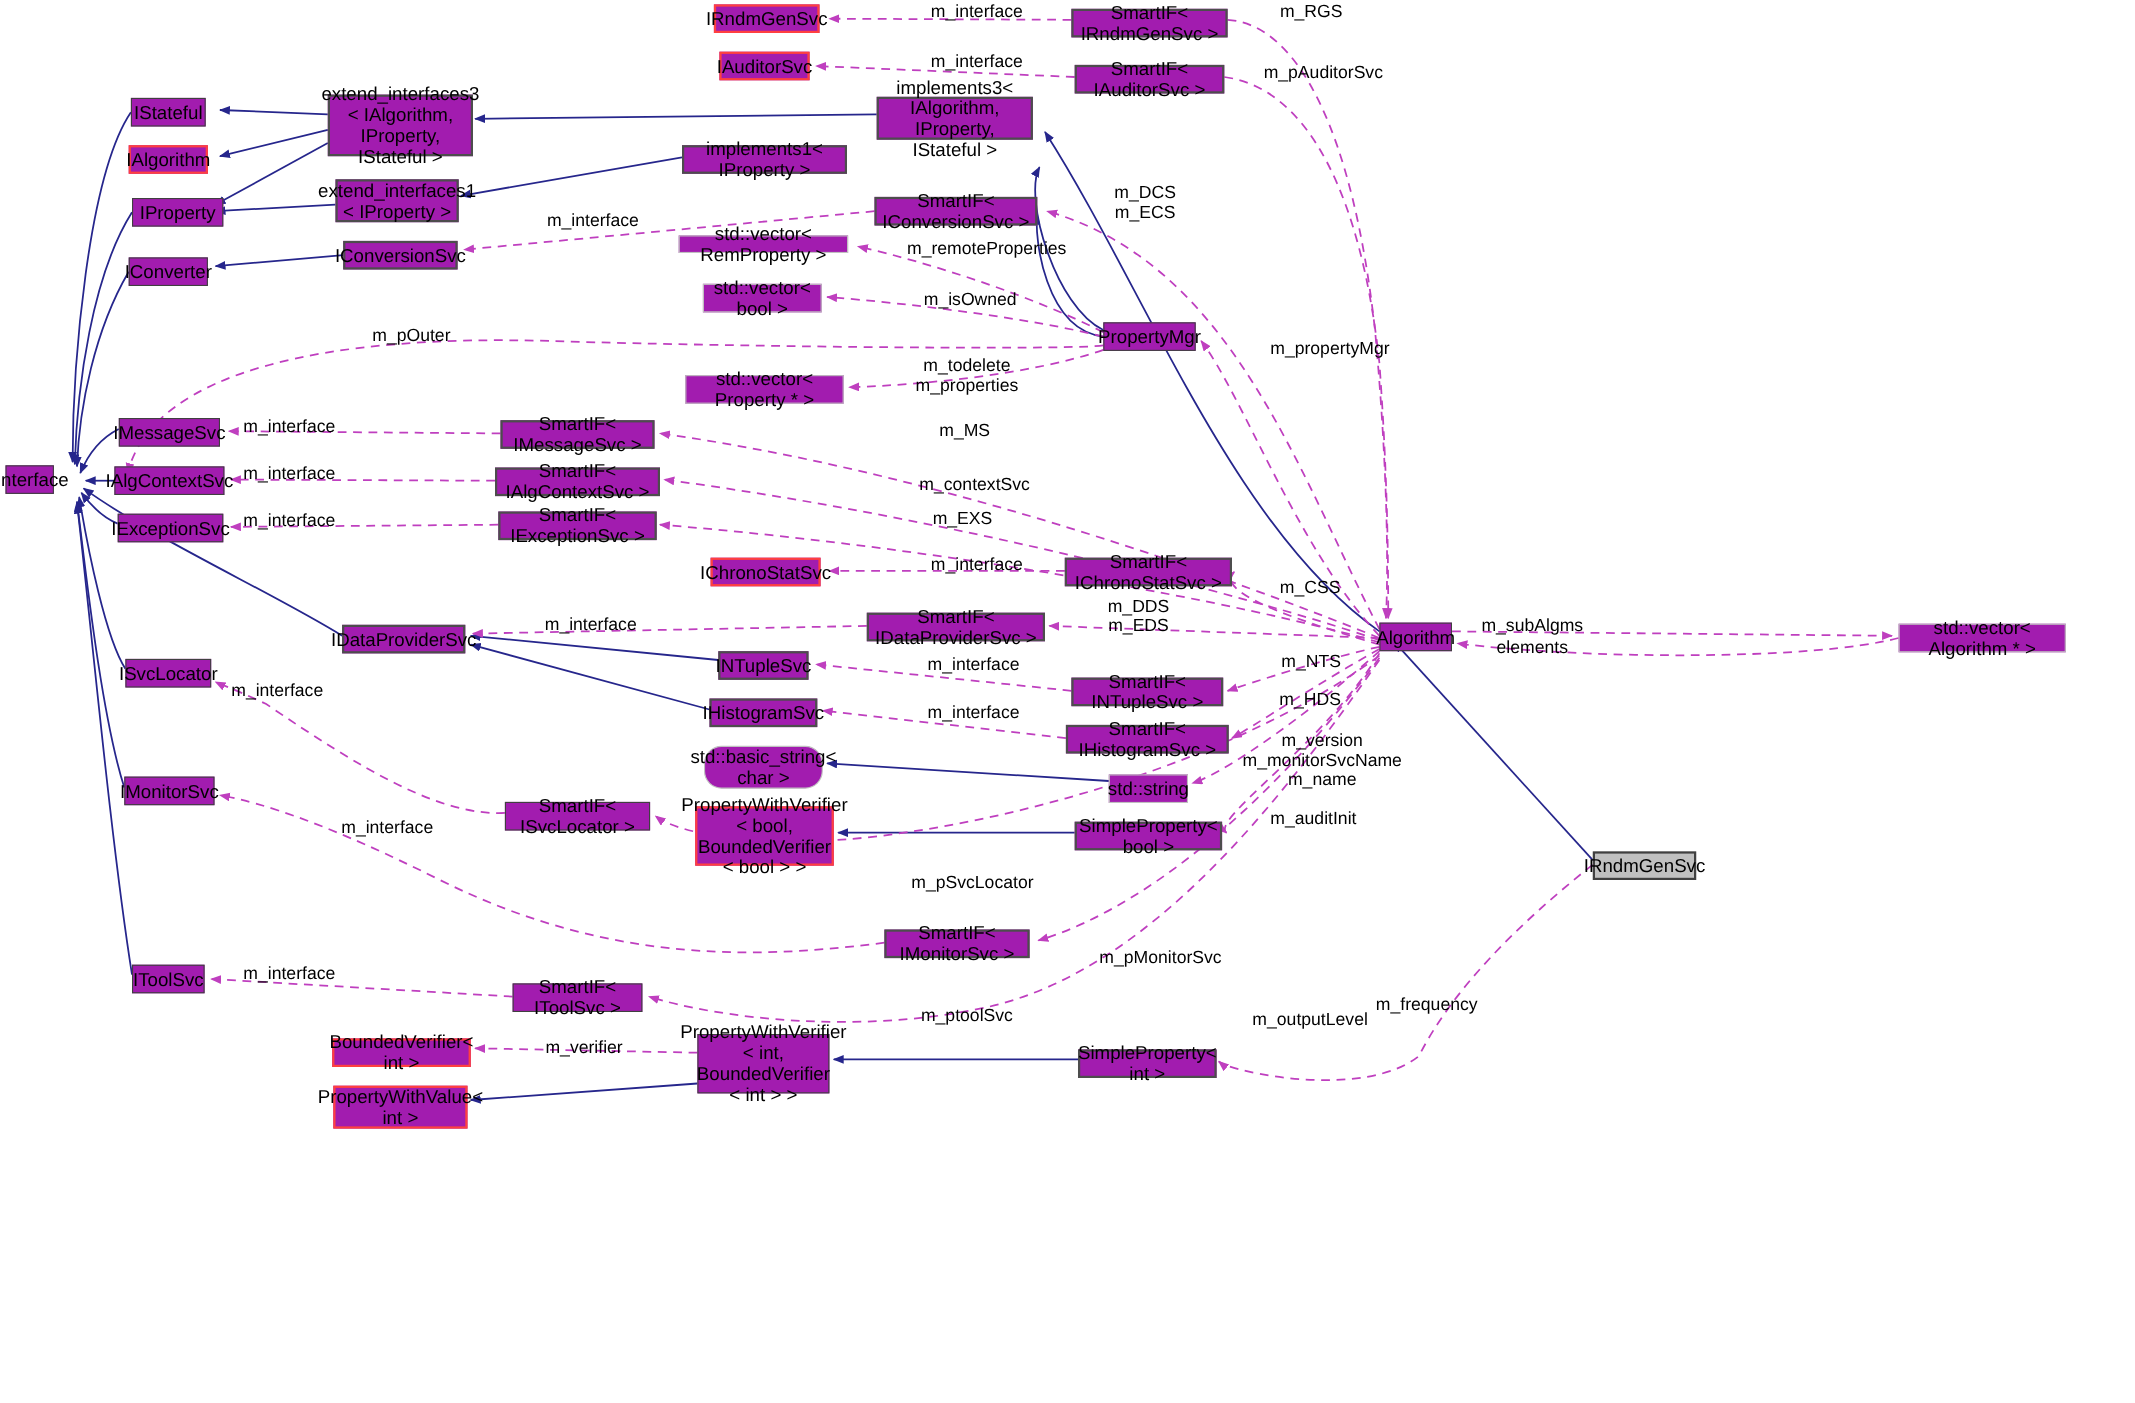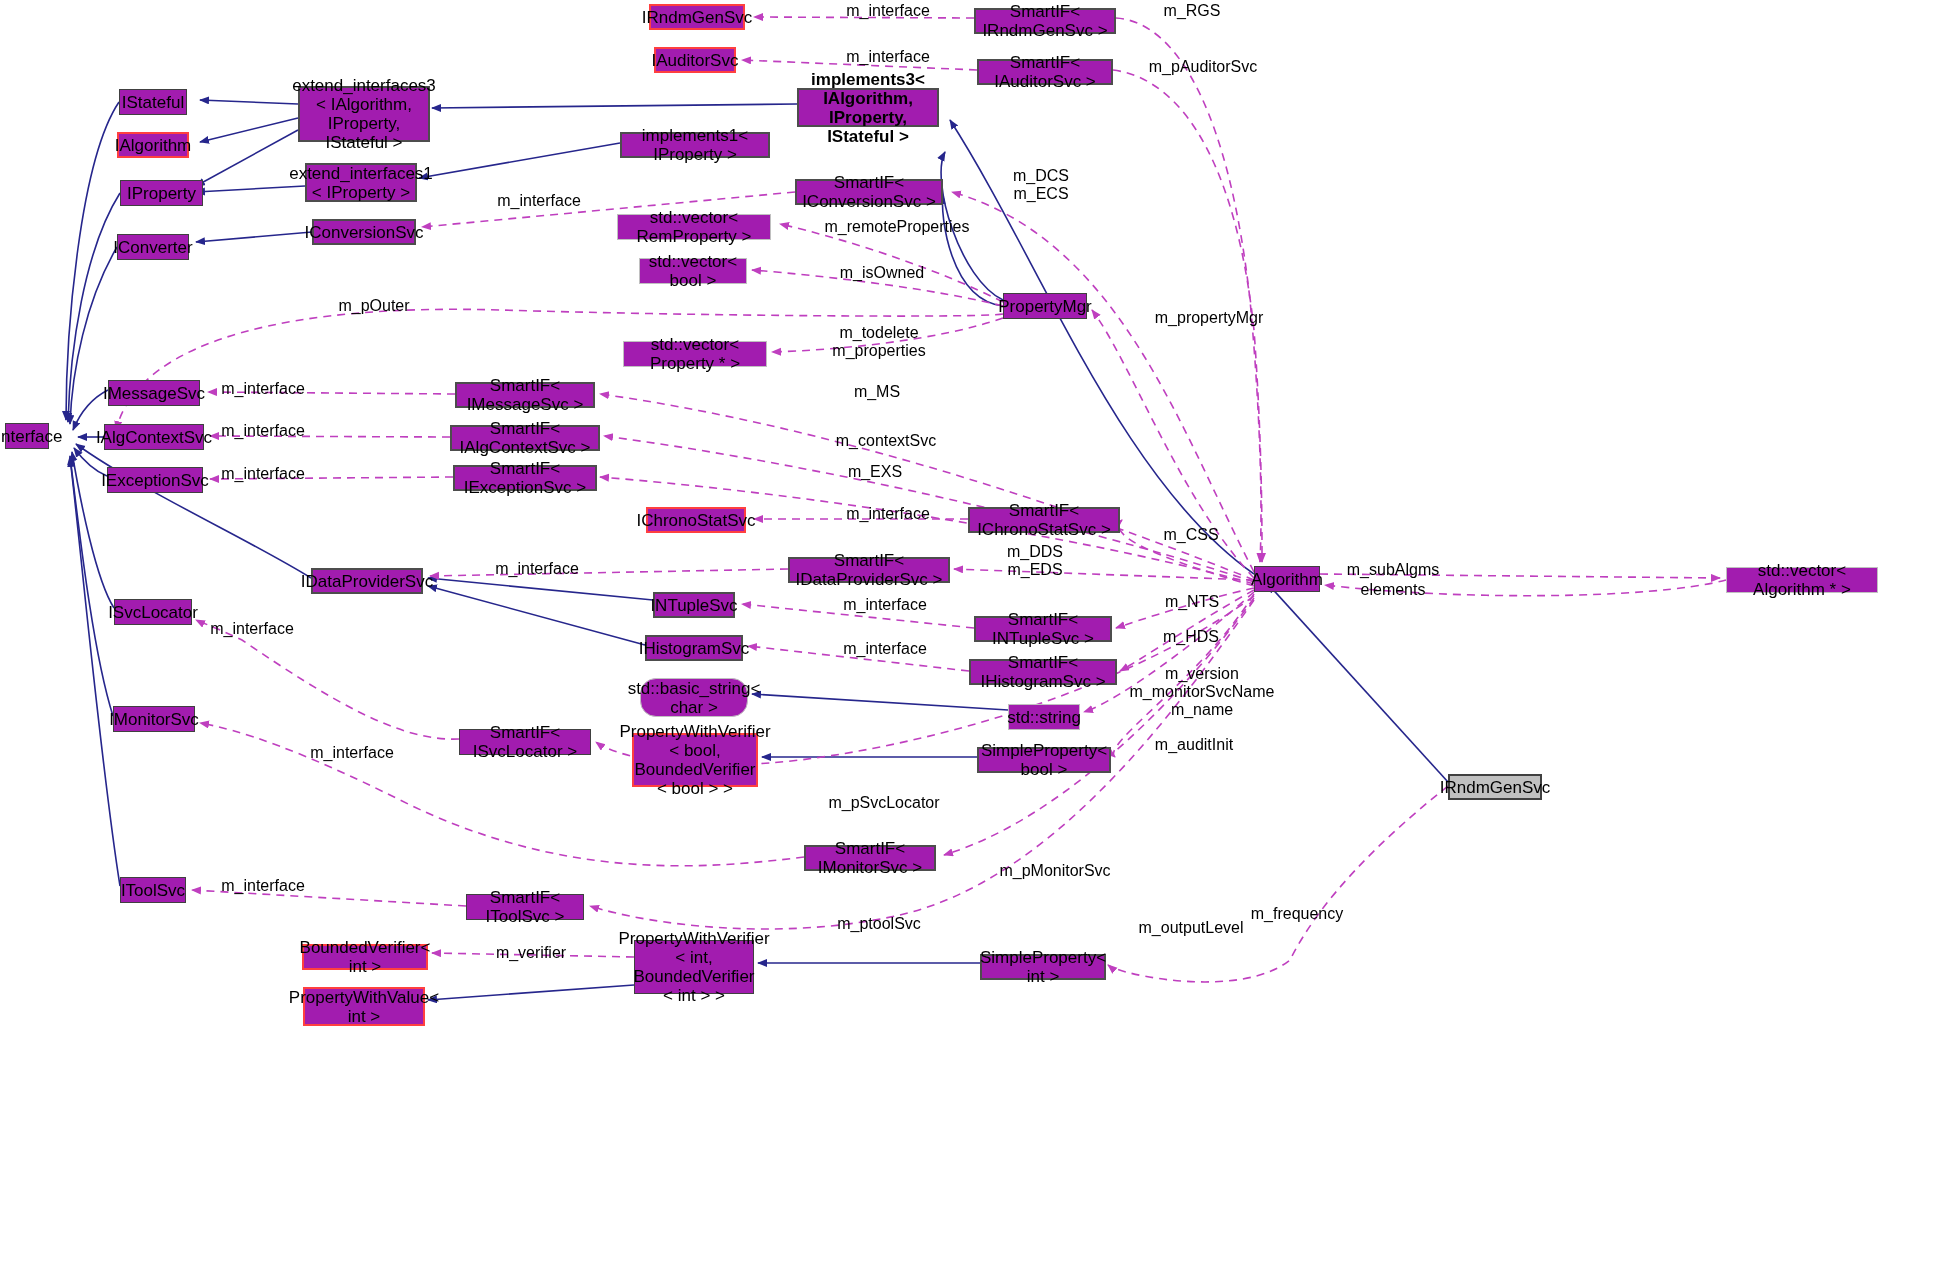--- a/index.html
+++ b/index.html
@@ -148,27 +148,27 @@
   <div class="node plain" style="left:114px;top:599px;width:78px;height:26px;">ISvcLocator</div>
   <div class="node plain" style="left:113px;top:706px;width:82px;height:26px;">IMonitorSvc</div>
   <div class="node plain" style="left:120px;top:877px;width:66px;height:26px;">IToolSvc</div>
   <div class="node bold" style="left:298px;top:86px;width:132px;height:56px;">extend_interfaces3
 &lt; IAlgorithm, IProperty,
 IStateful &gt;</div>
   <div class="node bold" style="left:305px;top:163px;width:112px;height:39px;">extend_interfaces1
 &lt; IProperty &gt;</div>
   <div class="node bold" style="left:312px;top:219px;width:104px;height:26px;">IConversionSvc</div>
   <div class="node bold" style="left:311px;top:568px;width:112px;height:26px;">IDataProviderSvc</div>
-  <div class="node bold" style="left:797px;top:88px;width:142px;height:39px;font-weight:bold;">implements3&lt; IAlgorithm,
+  <div class="node bold" style="left:797px;top:88px;width:142px;height:39px;">implements3&lt; IAlgorithm,
 IProperty, IStateful &gt;</div>
   <div class="node bold" style="left:620px;top:132px;width:150px;height:26px;">implements1&lt; IProperty &gt;</div>
   <div class="node red" style="left:649px;top:4px;width:96px;height:26px;">IRndmGenSvc</div>
   <div class="node red" style="left:654px;top:47px;width:82px;height:26px;">IAuditorSvc</div>
   <div class="node bold" style="left:795px;top:179px;width:148px;height:26px;">SmartIF&lt; IConversionSvc &gt;</div>
-  <div class="node thin" style="left:617px;top:214px;width:154px;height:26px;">std::vector&lt; RemProperty &gt;</div>
+  <div class="node thin" style="left:617px;top:214px;width:154px;height:16px;">std::vector&lt; RemProperty &gt;</div>
   <div class="node thin" style="left:639px;top:258px;width:108px;height:26px;">std::vector&lt; bool &gt;</div>
   <div class="node plain" style="left:1003px;top:293px;width:84px;height:26px;">PropertyMgr</div>
   <div class="node thin" style="left:623px;top:341px;width:144px;height:26px;">std::vector&lt; Property * &gt;</div>
   <div class="node bold" style="left:455px;top:382px;width:140px;height:26px;">SmartIF&lt; IMessageSvc &gt;</div>
   <div class="node bold" style="left:450px;top:425px;width:150px;height:26px;">SmartIF&lt; IAlgContextSvc &gt;</div>
   <div class="node bold" style="left:453px;top:465px;width:144px;height:26px;">SmartIF&lt; IExceptionSvc &gt;</div>
   <div class="node red" style="left:646px;top:507px;width:100px;height:26px;">IChronoStatSvc</div>
   <div class="node bold" style="left:968px;top:507px;width:152px;height:26px;">SmartIF&lt; IChronoStatSvc &gt;</div>
   <div class="node bold" style="left:974px;top:8px;width:142px;height:26px;">SmartIF&lt; IRndmGenSvc &gt;</div>
   <div class="node bold" style="left:977px;top:59px;width:136px;height:26px;">SmartIF&lt; IAuditorSvc &gt;</div>

